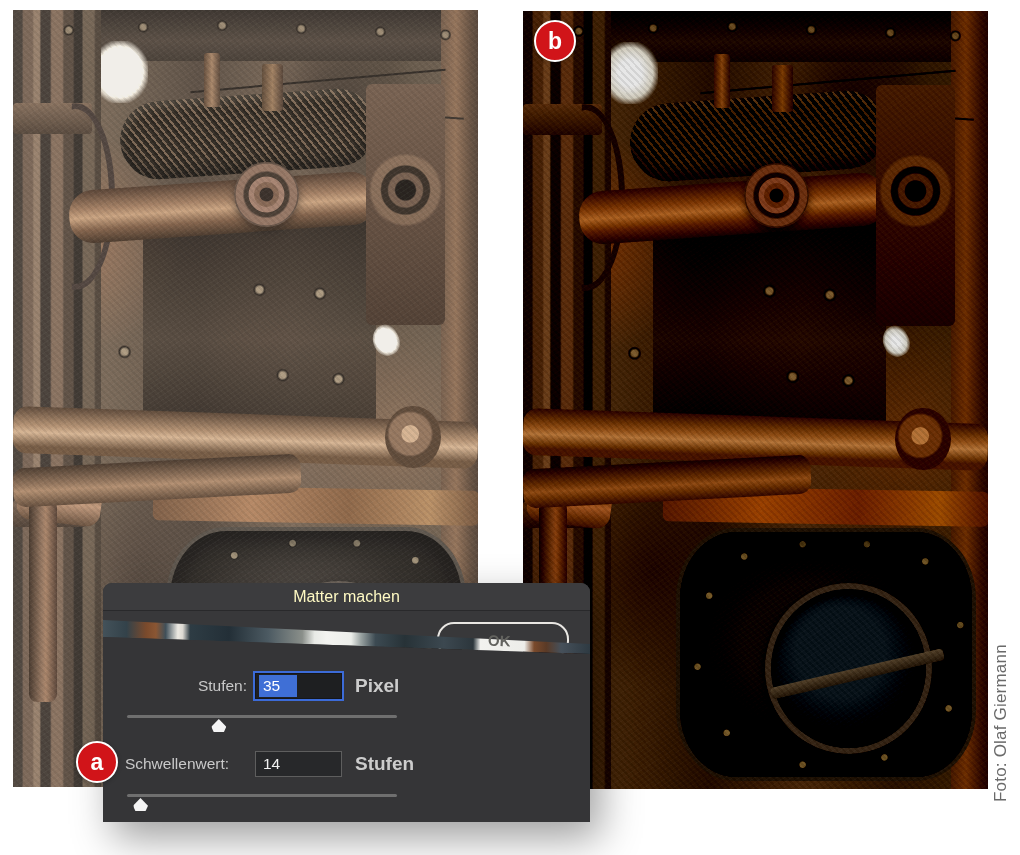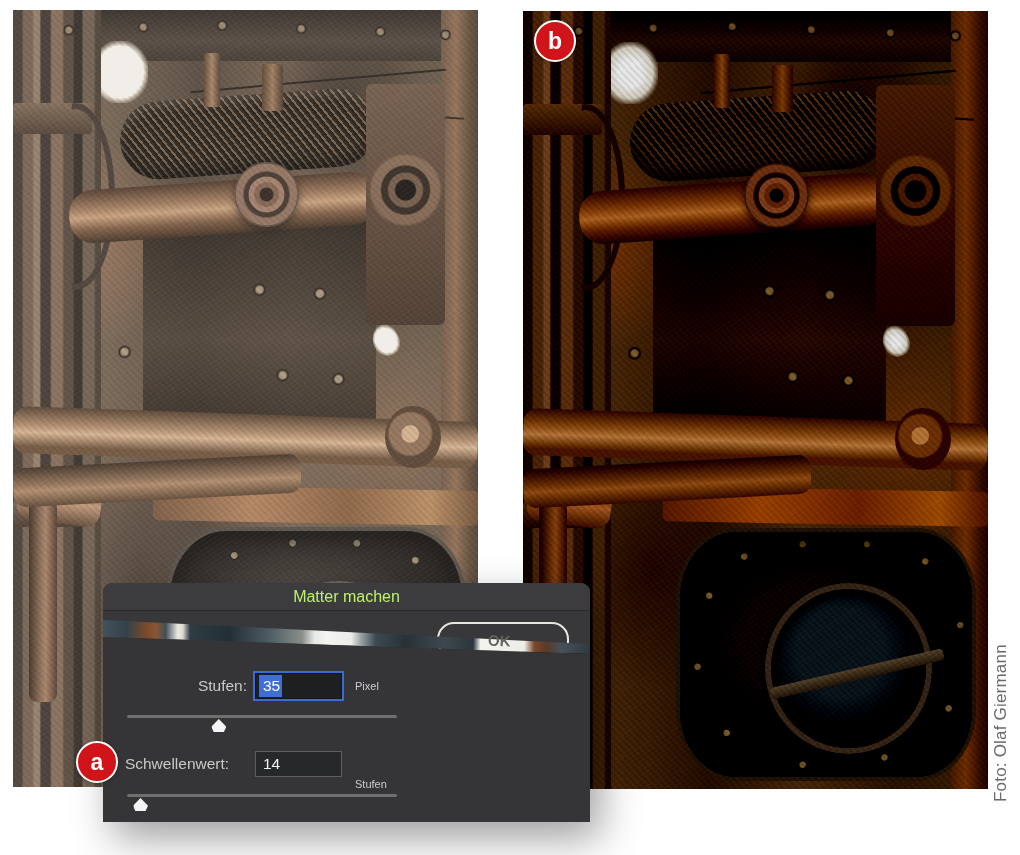--- a/index.html
+++ b/index.html
@@ -106,47 +106,47 @@
     writing-mode:vertical-rl;transform:rotate(180deg);
     font-size:17px;color:#6a6a6a;letter-spacing:.2px;white-space:nowrap;}
 
   
   .dialog{position:absolute;left:103px;top:583px;width:487px;height:239px;
     filter:drop-shadow(10px 16px 20px rgba(0,0,0,.38));}
   .dlg-top{position:absolute;left:0;top:0;width:100%;height:61px;background:#38383a;
     border-radius:9px 9px 0 0;z-index:1;}
   .dlg-titlebar{position:absolute;left:0;top:0;right:0;height:27px;background:#3c3c3e;
     border-bottom:1px solid #29292b;border-radius:9px 9px 0 0;
-    text-align:center;line-height:27px;font-size:16px;font-weight:500;color:#bef264;}
+    text-align:center;line-height:27px;font-size:16px;font-weight:500;color:#fef9c3;}
   .ok-button{position:absolute;left:334px;top:39px;width:132px;height:36px;z-index:2;
     border:2px solid #e9e7e3;border-radius:17px;box-sizing:border-box;background:transparent;}
   .dlg-band{position:absolute;left:0;top:0;width:100%;height:80px;z-index:3;
     clip-path:polygon(0 37px,100% 61px,100% 71px,0 54px);
     background:linear-gradient(91deg,
       #44525a 0%,#33424a 5%,#7a4a2c 9%,#8a5633 11%,#40505a 13%,
       #ece9e2 15.5%,#dcd9d2 16.5%,#2e3c44 18%,#232f37 26%,#4c5a62 34%,
       #8a8f8a 41%,#e8eae6 43.5%,#f4f4f1 46%,#eceeea 51%,#9aa3a2 53%,
       #3c4a52 56%,#273237 62%,#3c4850 70%,#2c363c 76%,
       #f2f2ef 77.5%,#edede9 86.5%,#7a4a2c 88.5%,#5a3a26 91%,#46505a 94%,#2e3a42 100%);}
   .band-ok{position:absolute;left:385px;top:49px;z-index:4;transform:rotate(2.6deg);
     font-size:15px;font-weight:600;color:#63635f;}
   .dlg-body{position:absolute;inset:0;z-index:5;background:#353537;
     clip-path:polygon(0 54px,100% 71px,100% 239px,0 239px);}
   .dlg-content{position:absolute;inset:0;z-index:6;}
   .fld-label{position:absolute;height:26px;line-height:26px;font-size:15.5px;color:#c9c9c9;text-align:right;}
   .lbl-radius{left:14px;top:90px;width:130px;}
   .lbl-threshold{left:4px;top:168px;width:140px;text-align:center;}
-  .fld-unit{position:absolute;height:26px;line-height:26px;font-size:11px;color:#cccccc;}
+  .fld-unit{position:absolute;height:26px;line-height:26px;font-size:19px;color:#cccccc;font-weight:bold;}
   .unit-pixel{left:252px;top:90px;}
-  .unit-stufen{left:252px;top:168px;margin-top:20px;}
+  .unit-stufen{left:252px;top:168px;}
   .fld-input{position:absolute;width:87px;height:26px;box-sizing:border-box;display:flex;align-items:center;
     font-size:15.5px;color:#f2f2f2;}
   .input-radius{left:152px;top:90px;background:#1e1f21;border:1px solid #14161a;
     box-shadow:0 0 0 2px #3c6bd8;padding-left:3px;}
-  .sel-value{background:#3f6fd6;color:#ffffff;padding:2px 2px 2px 4px;}
+  .sel-value{background:#3f6fd6;color:#ffffff;padding:2px 17px 2px 4px;}
   .input-threshold{left:152px;top:168px;background:#27282a;border:1px solid #5e5e5e;padding-left:7px;}
   .slider{position:absolute;left:24px;width:270px;height:3px;background:#6f6f6f;border-radius:2px;}
   .slider-1{top:132px;}
   .slider-2{top:211px;}
   .thumb{position:absolute;top:4px;width:15px;height:13px;background:#f5f5f5;transform:translateX(-50%);
     clip-path:polygon(50% 0,100% 60%,84% 100%,16% 100%,0 60%);
     filter:drop-shadow(0 1px 1px rgba(0,0,0,.4));}
 
   
   .badge{position:absolute;width:38px;height:38px;border-radius:50%;background:#d11419;

